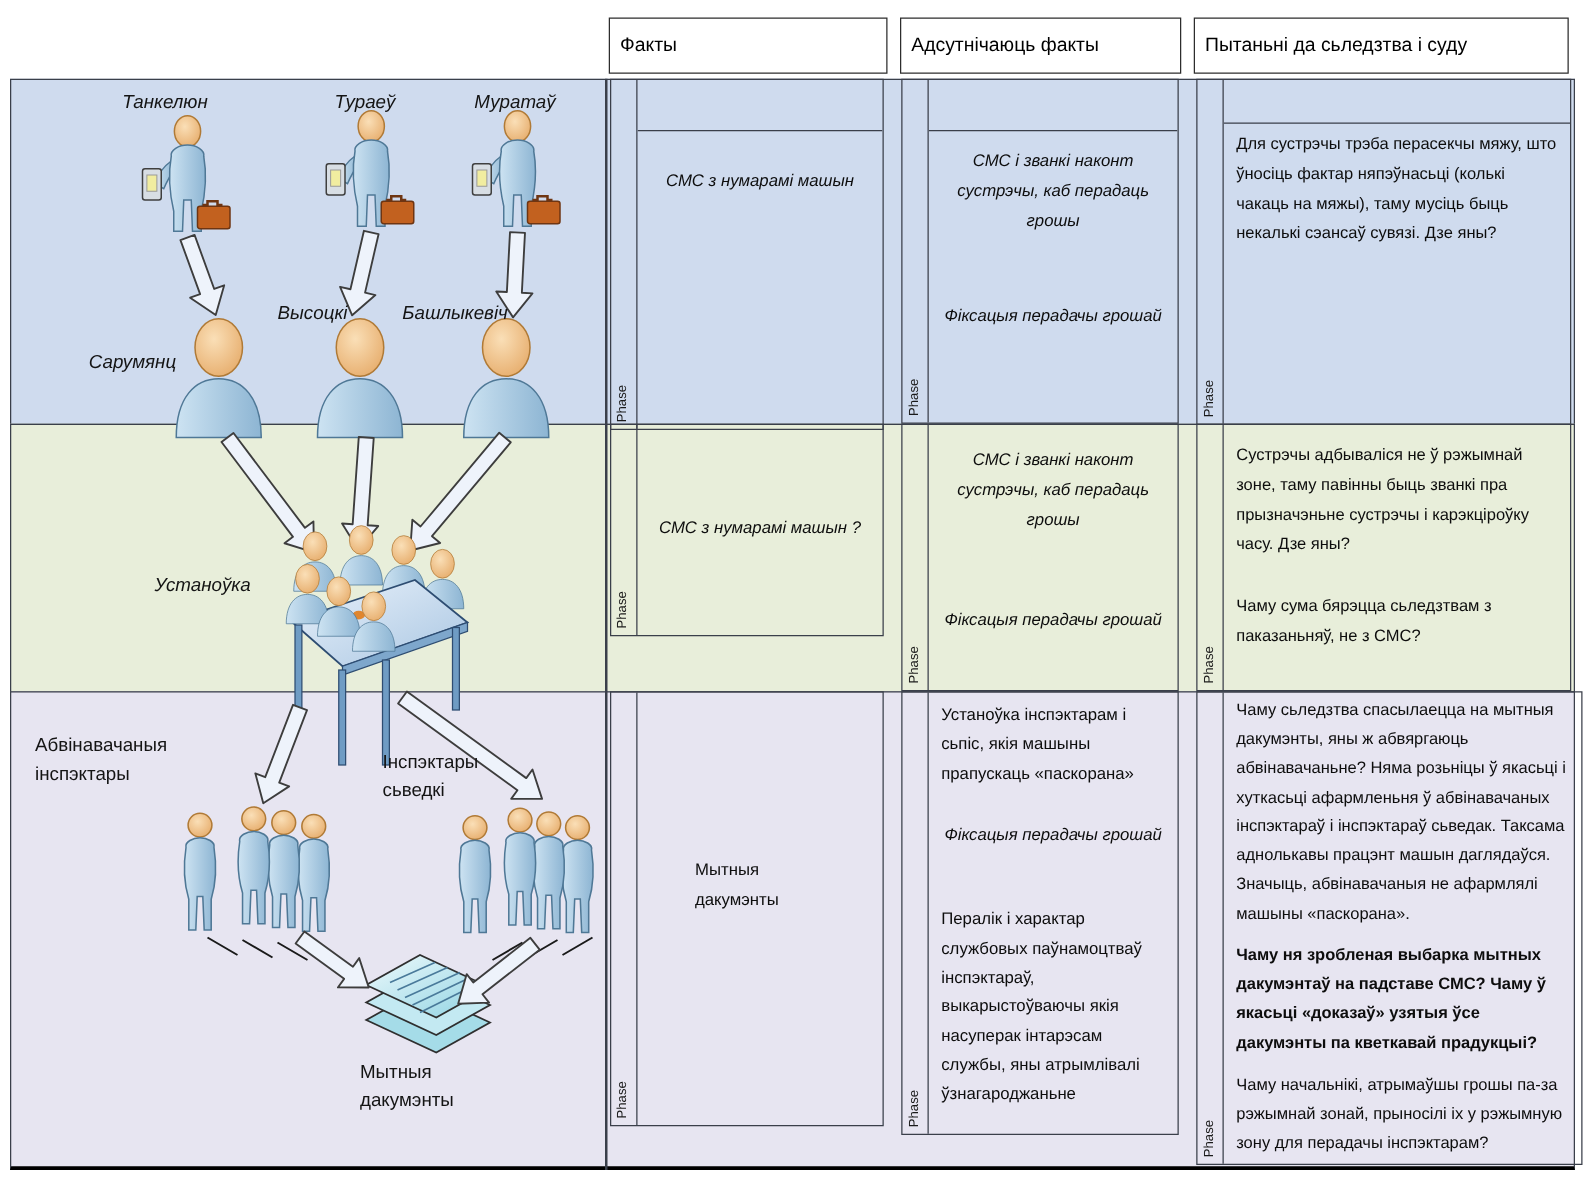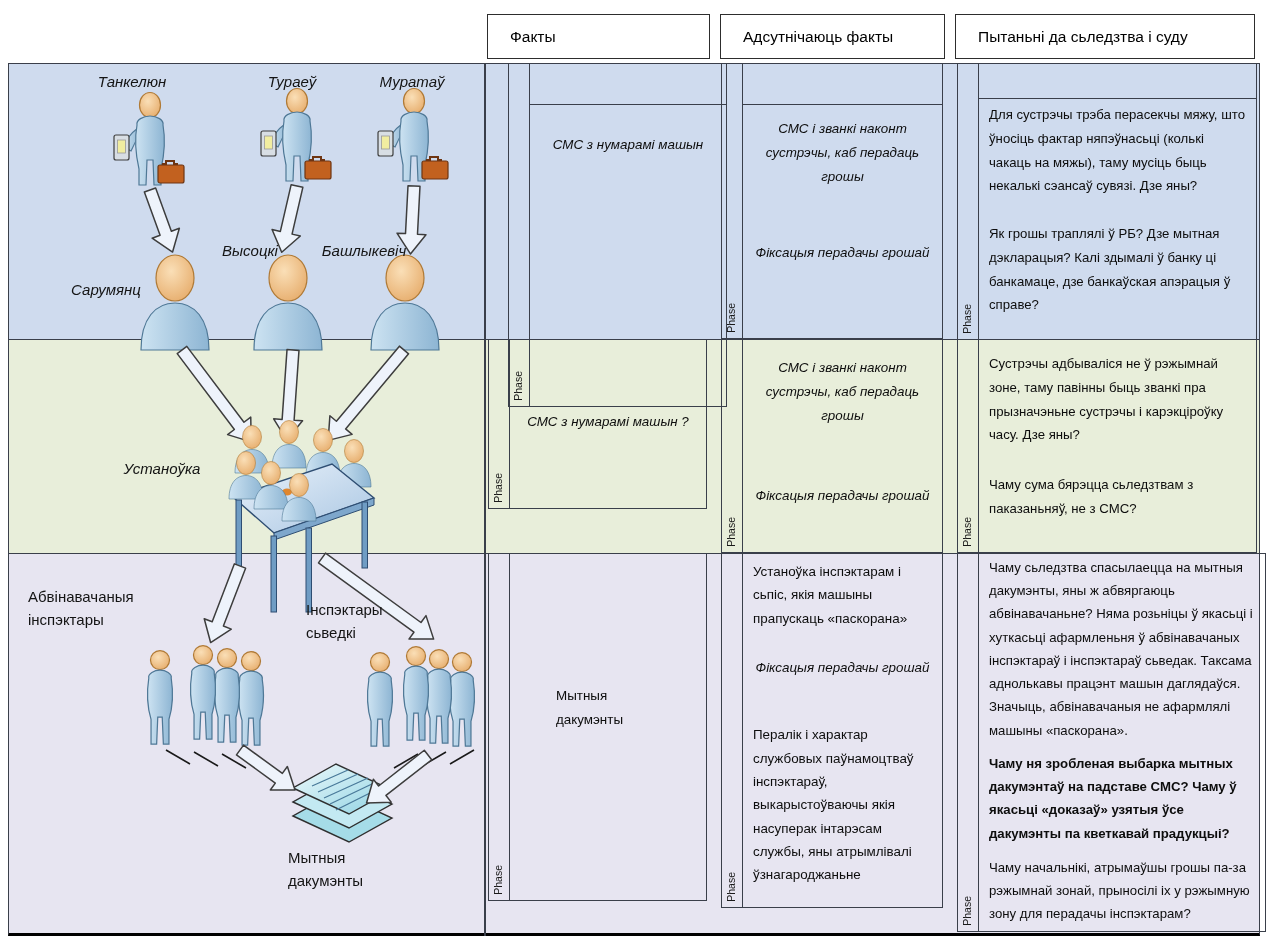--- a/index.html
+++ b/index.html
@@ -5,21 +5,21 @@
   html,body{margin:0;padding:0;background:#fff;}
   .canvas{position:relative;width:1268px;height:947px;background:#fff;overflow:hidden;
           font-family:"Liberation Sans","DejaVu Sans",sans-serif;color:#0d0d0d;}
   .band{position:absolute;left:8px;width:1252px;border:1.4px solid #3a3f4a;box-sizing:border-box;}
   .band1{top:63px;height:277px;background:#cfdbee;}
   .band2{top:339px;height:215px;background:#e8eeda;}
   .band3{top:553px;height:383px;background:#e7e5f1;border-bottom:3px solid #000;}
   .vdiv{position:absolute;left:484px;top:63px;width:2px;height:873px;background:#3a3f4a;}
 
   .hdr{position:absolute;top:14px;height:45px;background:#fff;border:1.6px solid #2d2d2d;
-       box-sizing:border-box;display:flex;align-items:center;padding-left:22px;
+       box-sizing:border-box;display:flex;align-items:center;padding-left:8px;
        font-size:15.5px;color:#000;}
 
   .colbox{position:absolute;display:flex;border:1.3px solid #3a3f4a;box-sizing:border-box;}
   .strip{width:20px;border-right:1.3px solid #3a3f4a;position:relative;flex:none;}
   .phase{position:absolute;bottom:5px;left:3px;writing-mode:vertical-rl;transform:rotate(180deg);
          font-size:10.5px;color:#1a1a1a;}
   .content{flex:1;padding:0 10px;font-size:13.4px;line-height:1.78;overflow:hidden;}
   .content.q{font-size:13.2px;line-height:1.8;}
   .topcell{margin:0 -10px;height:40px;border-bottom:1.3px solid #3a3f4a;}
   .topcell.q{height:34px;}
@@ -188,21 +188,21 @@
   <div class="dlabel c" style="left:252px;top:70px;width:80px;">Тураеў</div>
   <div class="dlabel c" style="left:370px;top:70px;width:84px;">Муратаў</div>
   <div class="dlabel c" style="left:64px;top:278px;width:84px;">Сарумянц</div>
   <div class="dlabel c" style="left:218px;top:239px;width:64px;">Высоцкі</div>
   <div class="dlabel c" style="left:316px;top:239px;width:96px;">Башлыкевіч</div>
   <div class="dlabel c" style="left:118px;top:457px;width:88px;">Устаноўка</div>
   <div class="dlabel" style="left:28px;top:585px;width:140px;">Абвінавачаныя інспэктары</div>
   <div class="dlabel" style="left:306px;top:598px;width:96px;">Інспэктары сьведкі</div>
   <div class="dlabel" style="left:288px;top:846px;width:100px;">Мытныя дакумэнты</div>
 
-  <div class="colbox" style="left:508px;top:63px;width:219px;height:344px;">
+  <div class="colbox" style="left:488px;top:63px;width:219px;height:281px;">
     <div class="strip">
         <span class="phase">Phase</span>
       </div>
     <div class="content">
       <div class="topcell"></div>
       <div class="para c" style="margin-top:28px;">СМС з нумарамі машын</div>
     </div>
   </div>
   <div class="colbox" style="left:488px;top:339px;width:219px;height:170px;">
     <div class="strip">
@@ -251,21 +251,20 @@
     </div>
   </div>
 
   <div class="colbox" style="left:957px;top:63px;width:300px;height:277px;">
     <div class="strip">
         <span class="phase">Phase</span>
       </div>
     <div class="content q">
       <div class="topcell q"></div>
       <div class="para" style="margin-top:4px;">Для сустрэчы трэба перасекчы мяжу, што ўносіць фактар няпэўнасьці (колькі чакаць на мяжы), таму мусіць быць некалькі сэансаў сувязі. Дзе яны?</div>
-      <div class="para" style="margin-top:24px;">Як грошы траплялі ў РБ? Дзе мытная дэкларацыя? Калі здымалі ў банку ці банкамаце, дзе банкаўская апэрацыя ў справе?</div>
     </div>
   </div>
   <div class="colbox" style="left:957px;top:339px;width:300px;height:214px;">
     <div class="strip">
         <span class="phase">Phase</span>
       </div>
     <div class="content q">
       <div class="para" style="margin-top:12px;">Сустрэчы адбываліся не ў рэжымнай зоне, таму павінны быць званкі пра прызначэньне сустрэчы і карэкціроўку часу. Дзе яны?</div>
       <div class="para" style="margin-top:26px;">Чаму сума бярэцца сьледзтвам з паказаньняў, не з СМС?</div>
     </div>

